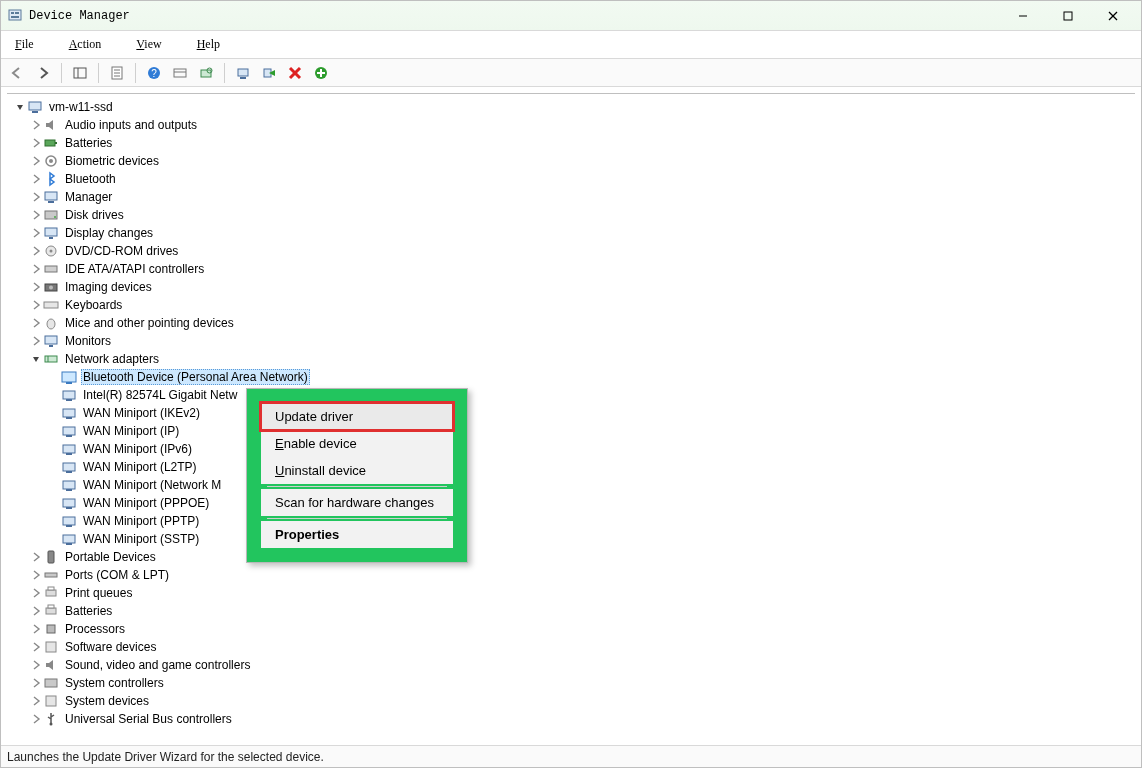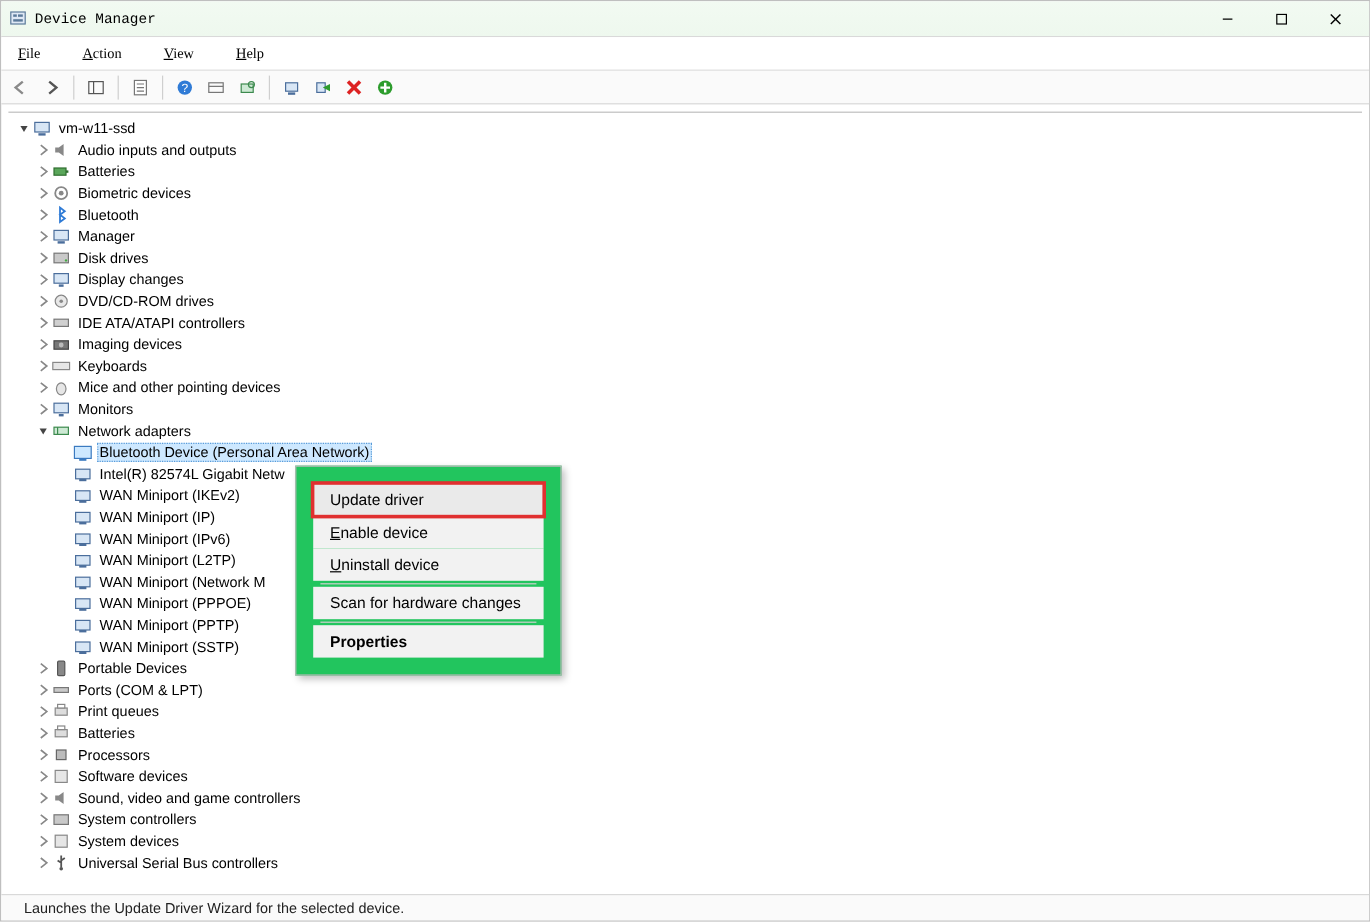--- a/index.html
+++ b/index.html
@@ -115,21 +115,21 @@
     outline:3px solid #e03030;
     outline-offset:-1px;
     background:#eaeaea;
   }
   .bold { font-weight:600; }
   
   .statusbar {
     height: 22px;
     border-top:1px solid #d9d9d9;
     display:flex;align-items:center;
-    padding:0 19px;
+    padding:0 6px;
     background:#fafafa;
     font-size:12px;
     color:#222;
   }
   svg { display:block; }
 </style>
 </head>
 <body>
 
 <div class="titlebar">

